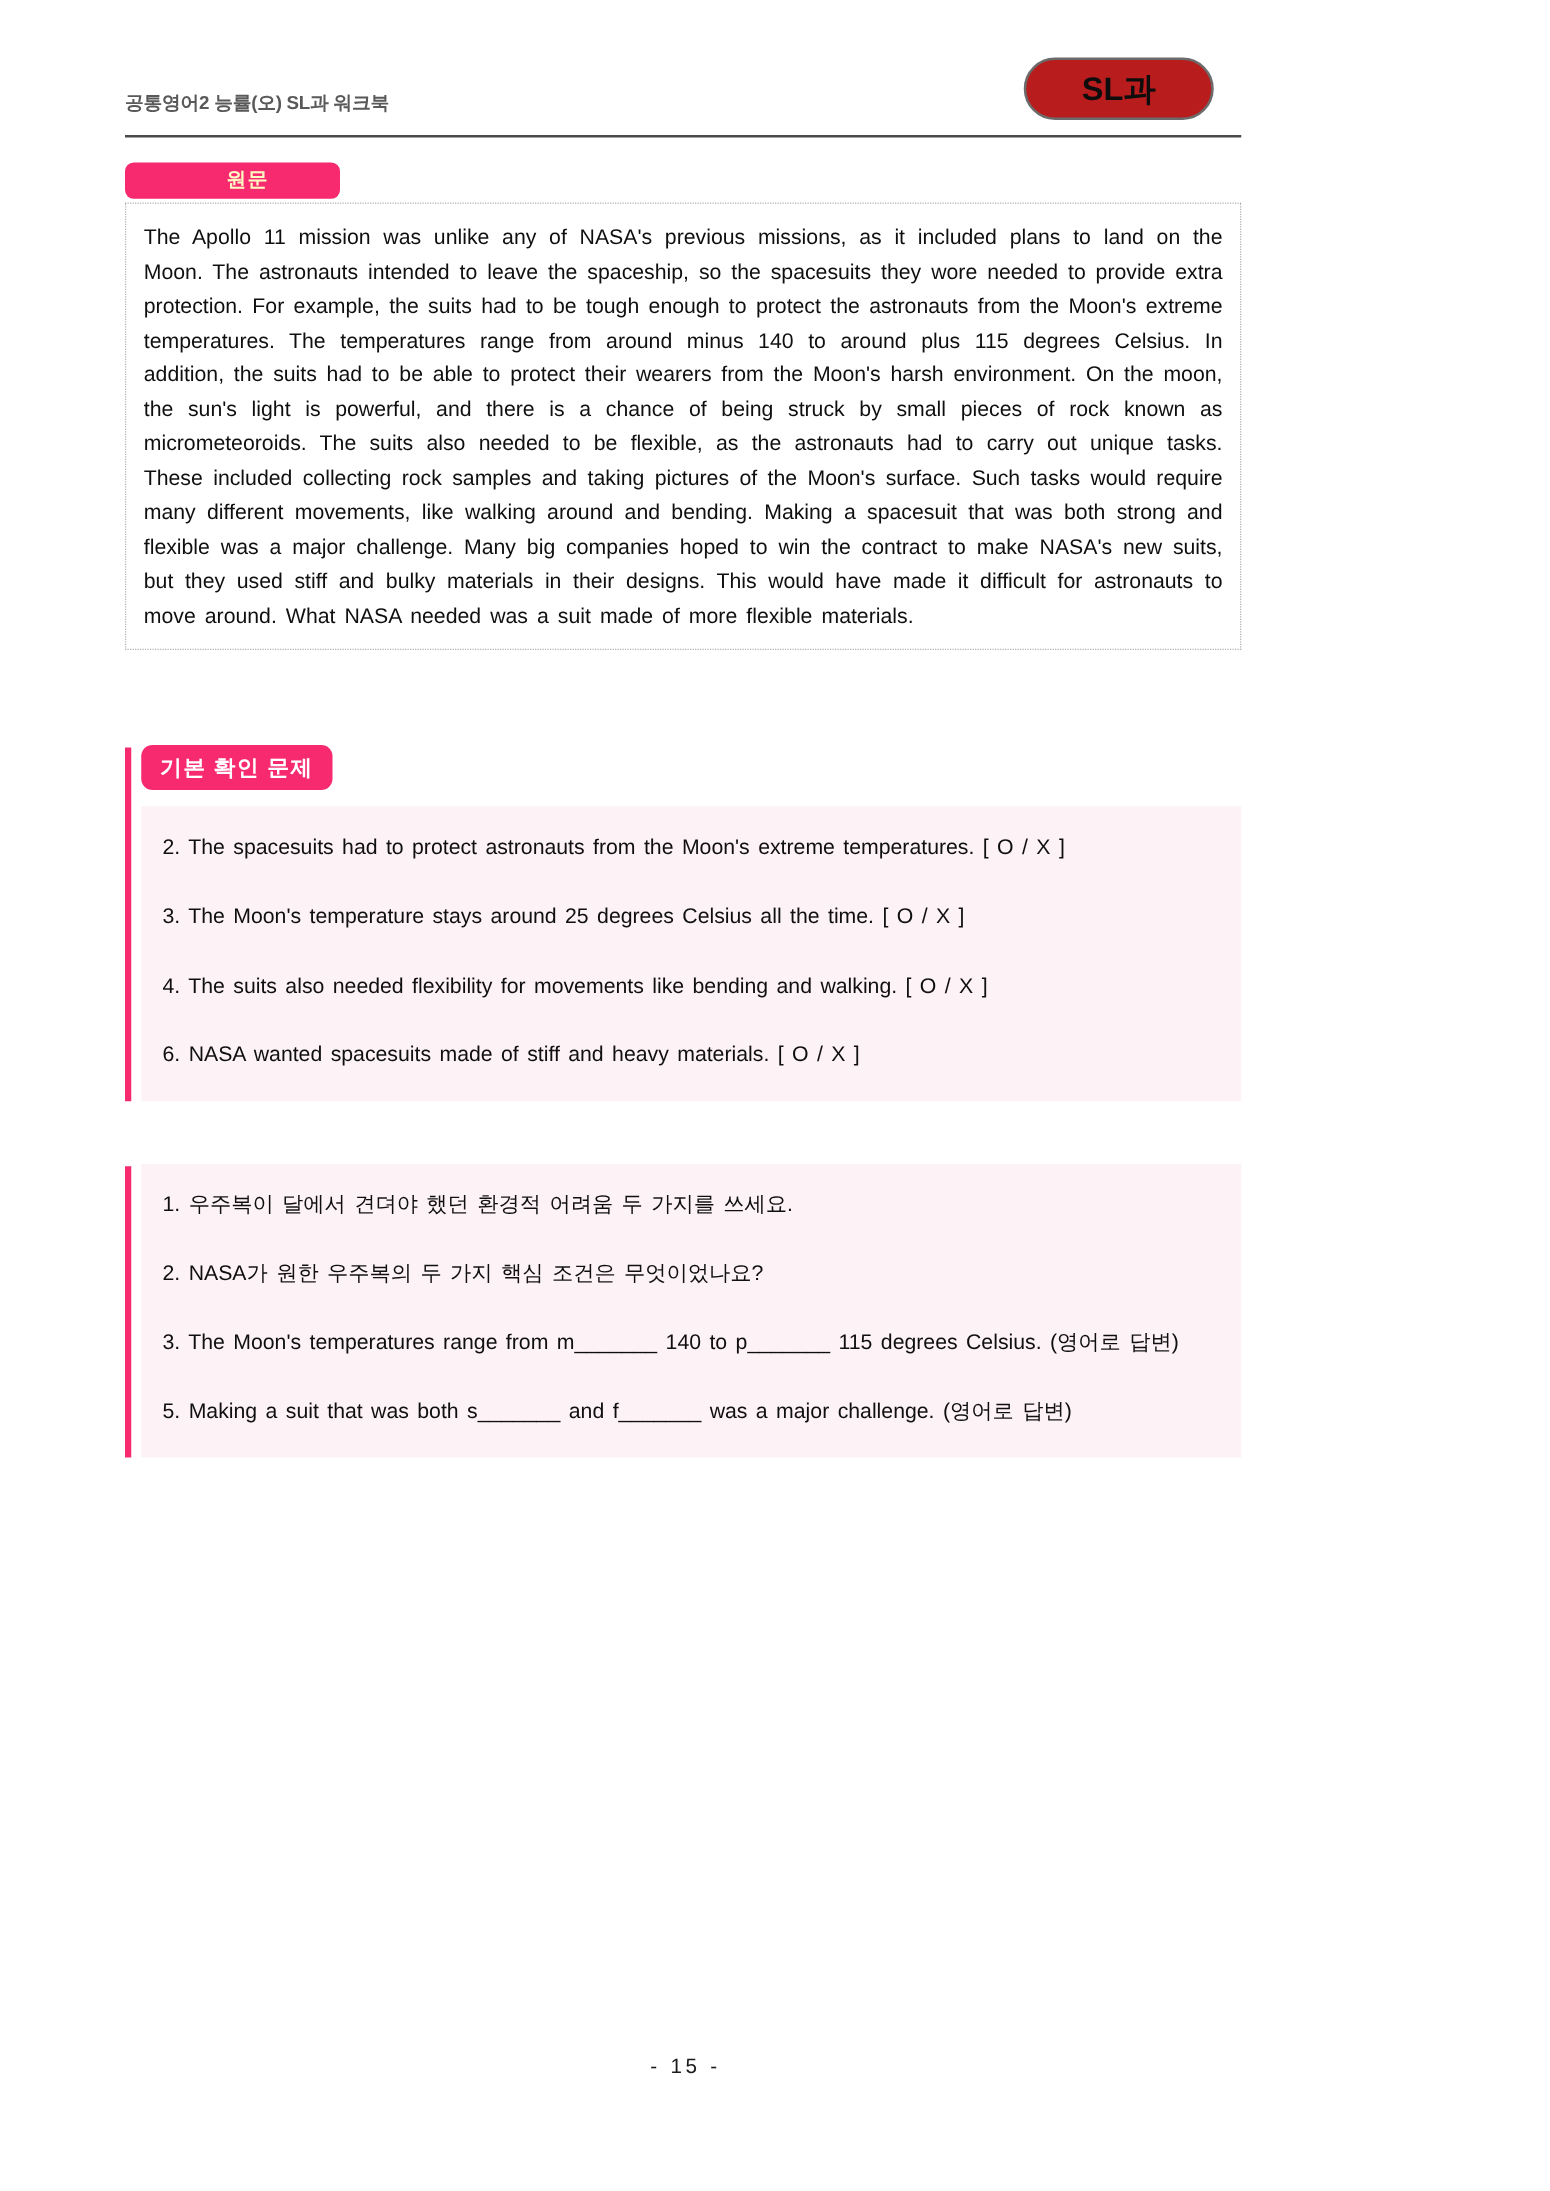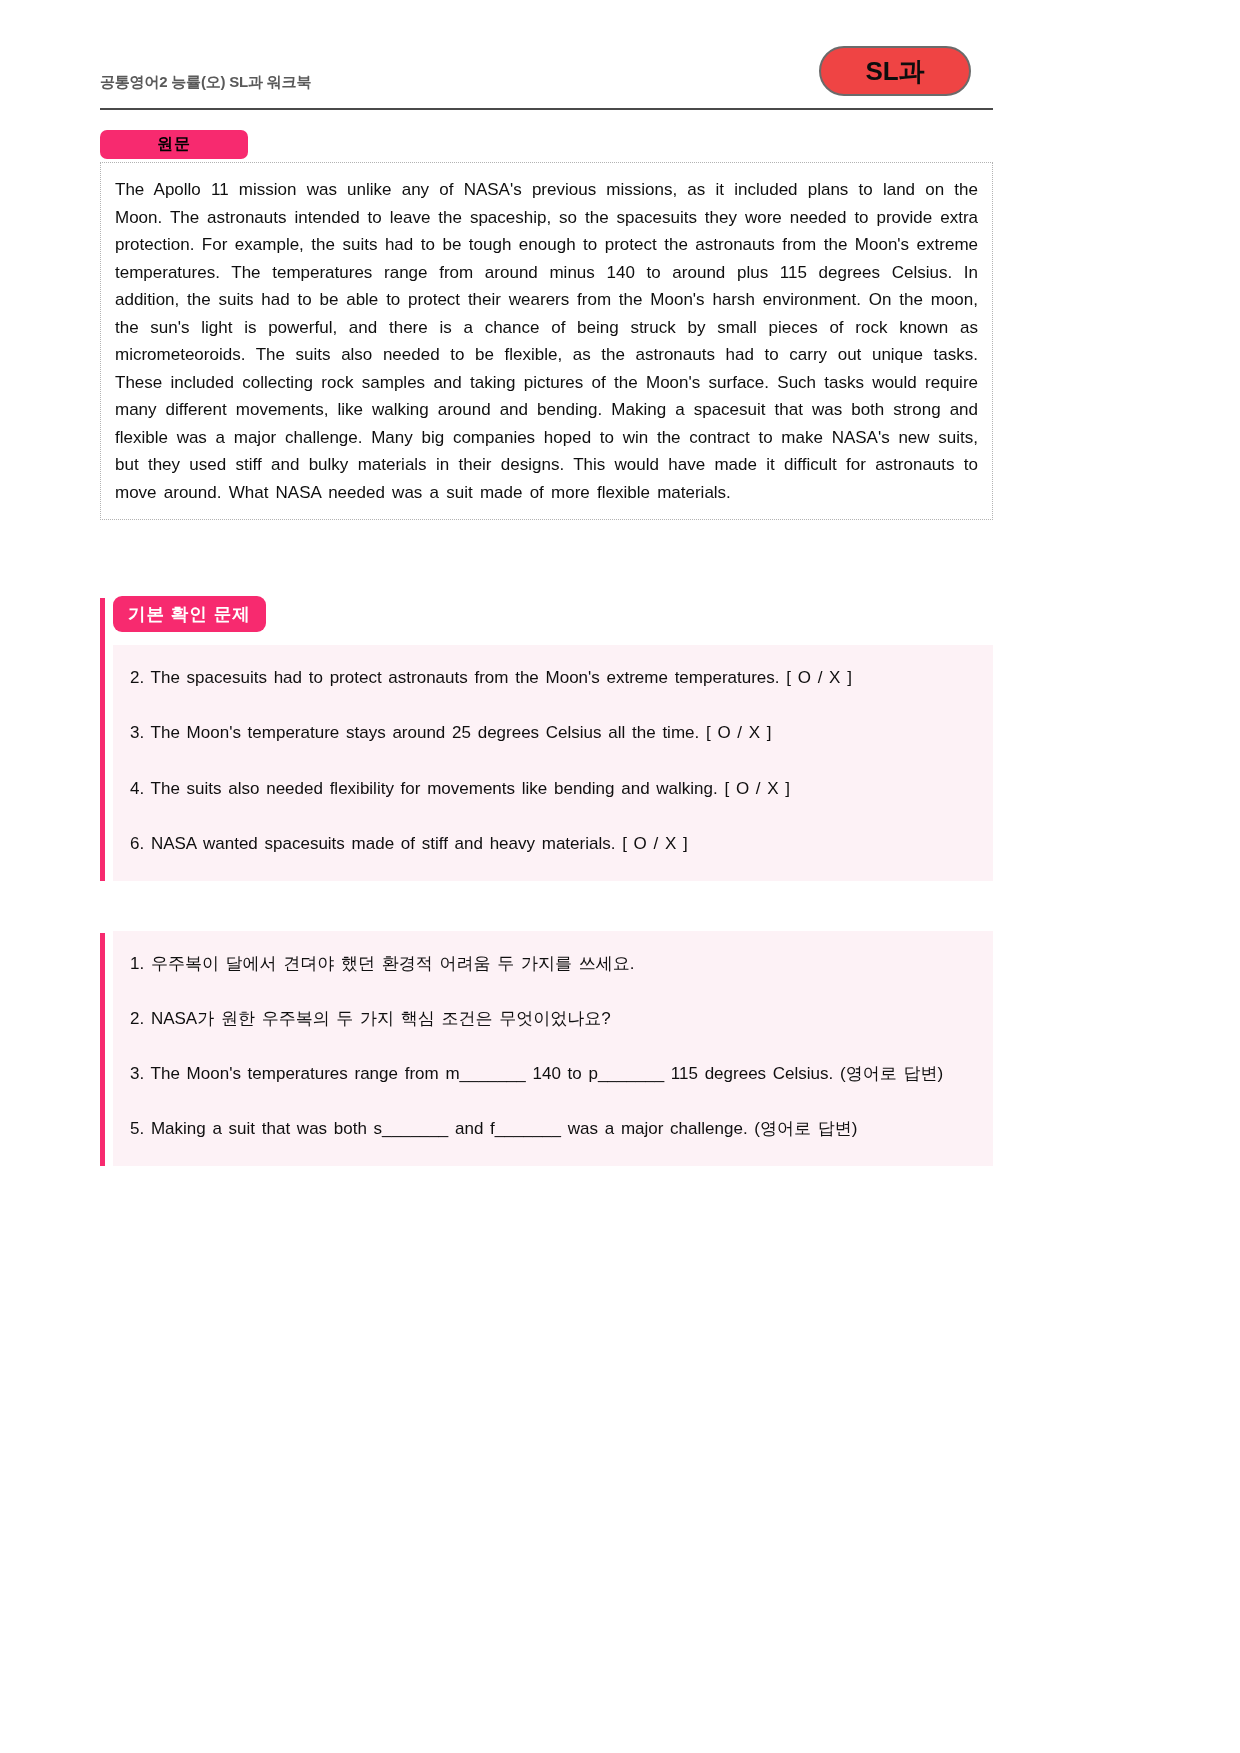--- a/index.html
+++ b/index.html
@@ -39,41 +39,42 @@
     border: 2px solid #6b6b6b;
     border-radius: 26px;
     display: flex;
     align-items: center;
     justify-content: center;
     font-size: 26px;
     font-weight: bold;
     color: #0d0d0d;
     margin-right: 22px;
     box-sizing: border-box;
-    background: #ef4444;
+    background: #b91c1c;
   }
   .header-rule {
     height: 2px;
     background: #4a4a4a;
     margin-top: 12px;
   }
   
   .passage-label {
     margin-top: 20px;
     width: 148px;
     height: 29px;
     background: var(--accent, #f72a6f);
     border-radius: 7px;
-    color: #000000;
+    color: #fef9c3;
     font-size: 16px;
     font-weight: bold;
     display: flex;
     align-items: center;
     justify-content: center;
     letter-spacing: 1px;
+    padding-left: 24px;
   }
   .passage-box {
     margin-top: 3px;
     border: 1.5px dotted #b3b3b3;
     padding: 13px 14px;
     box-sizing: border-box;
   }
   .passage-text {
     margin: 0;
     font-size: 17px;
@@ -177,13 +178,16 @@
       <div class="question-block">
         <div class="question">1. 우주복이 달에서 견뎌야 했던 환경적 어려움 두 가지를 쓰세요.</div>
         <div class="question">2. NASA가 원한 우주복의 두 가지 핵심 조건은 무엇이었나요?</div>
         <div class="question">3. The Moon's temperatures range from m_______ 140 to p_______ 115 degrees Celsius. (영어로 답변)</div>
         <div class="question">5. Making a suit that was both s_______ and f_______ was a major challenge. (영어로 답변)</div>
       </div>
     </section>
 
   </div>
 
+  <footer class="page-footer">
+    <span>- 15 -</span>
+  </footer>
 </div>
 
 </body></html>

